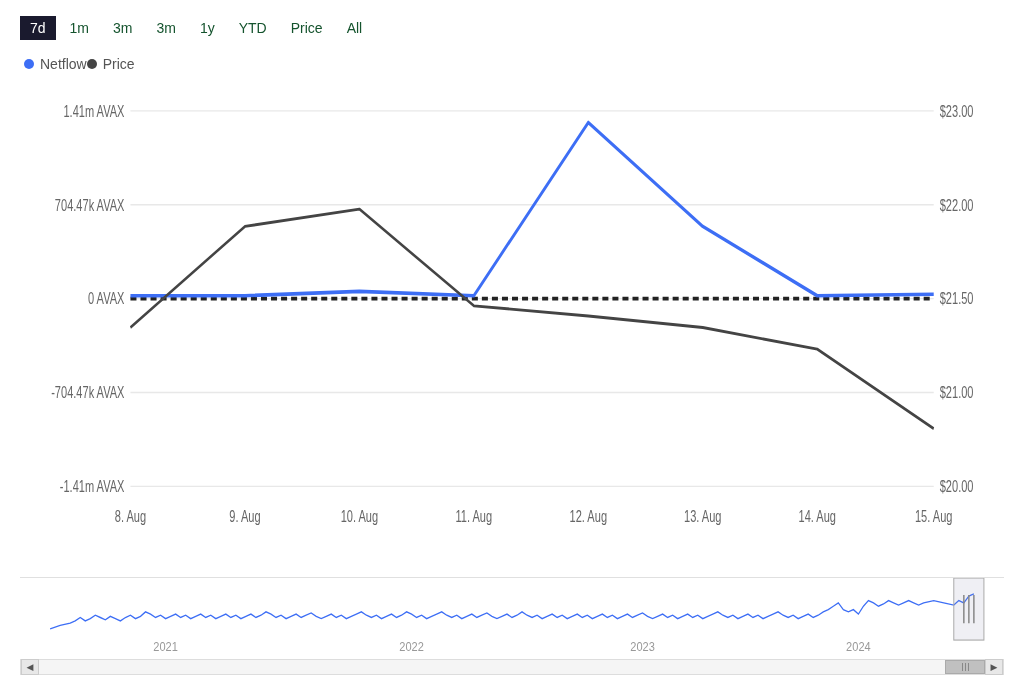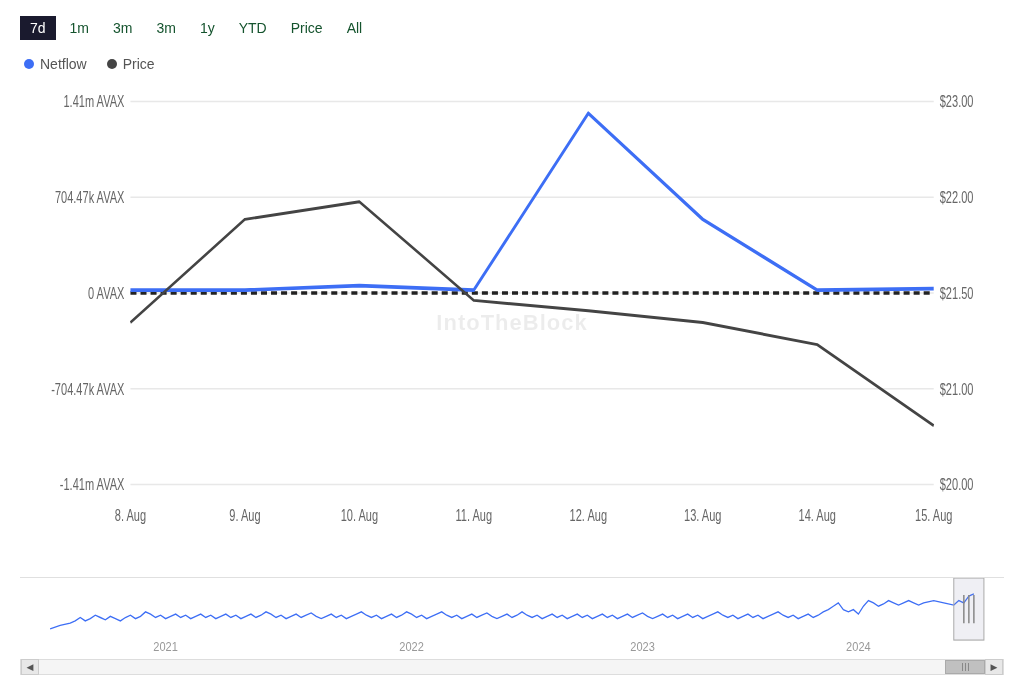--- a/index.html
+++ b/index.html
@@ -36,21 +36,21 @@
       border-radius: 4px;
     }
     .time-btn.active {
       background: #1a1a2e;
       color: #fff;
       border-radius: 0;
     }
     .legend {
       display: flex;
       align-items: center;
-      gap: 20px;
+      margin-bottom: 10px;
       padding-left: 4px;
     }
     .legend-item {
       display: flex;
       align-items: center;
       gap: 6px;
       font-size: 14px;
       color: #555;
     }
     .legend-dot {
@@ -168,21 +168,20 @@
       <span>Netflow</span>
     </div>
     <div class="legend-item">
       <div class="legend-dot dark"></div>
       <span>Price</span>
     </div>
   </div>
 
   <div class="chart-area">
     <div class="main-chart-wrapper">
-      <div class="watermark">IntoTheBlock</div>
       <svg class="main-chart-svg" viewBox="0 0 980 340" preserveAspectRatio="none">
 
         <line x1="110" y1="20" x2="910" y2="20" stroke="#e8e8e8" stroke-width="1"></line>
         <line x1="110" y1="85" x2="910" y2="85" stroke="#e8e8e8" stroke-width="1"></line>
         <line x1="110" y1="150" x2="910" y2="150" stroke="#e8e8e8" stroke-width="1"></line>
         <line x1="110" y1="215" x2="910" y2="215" stroke="#e8e8e8" stroke-width="1"></line>
         <line x1="110" y1="280" x2="910" y2="280" stroke="#e8e8e8" stroke-width="1"></line>
 
         <line x1="110" y1="150" x2="910" y2="150" stroke="#222" stroke-width="2.5" stroke-dasharray="6,4"></line>
 

